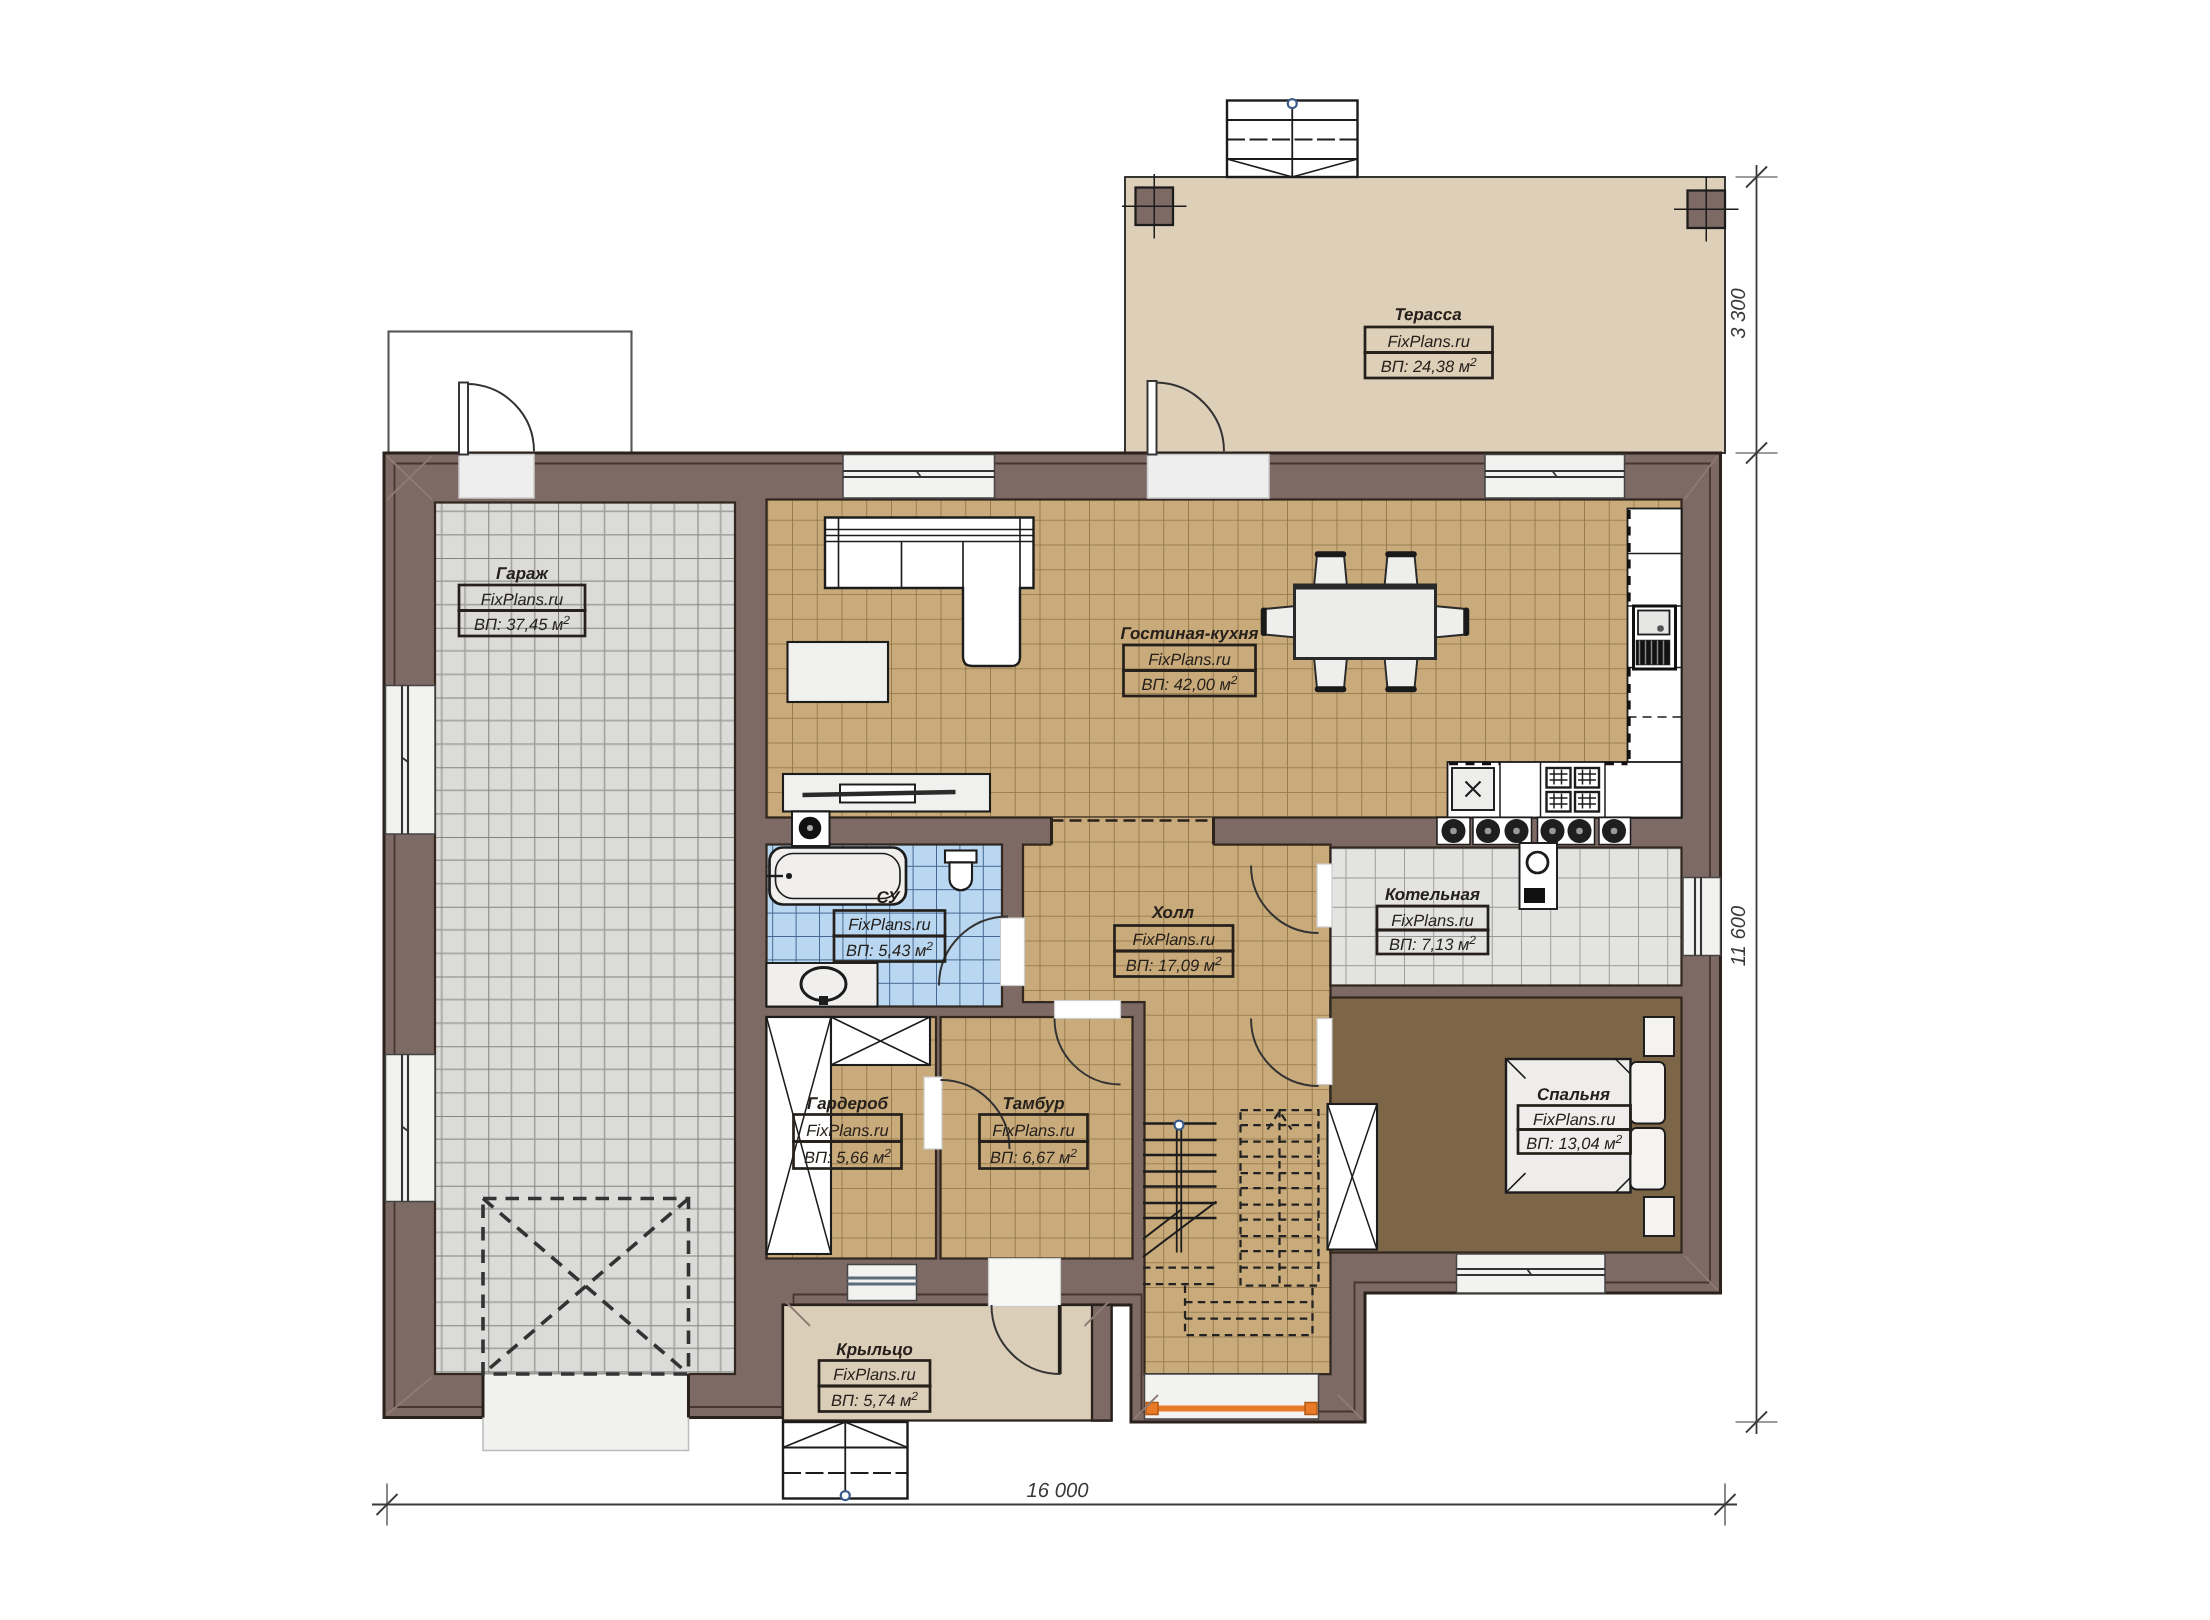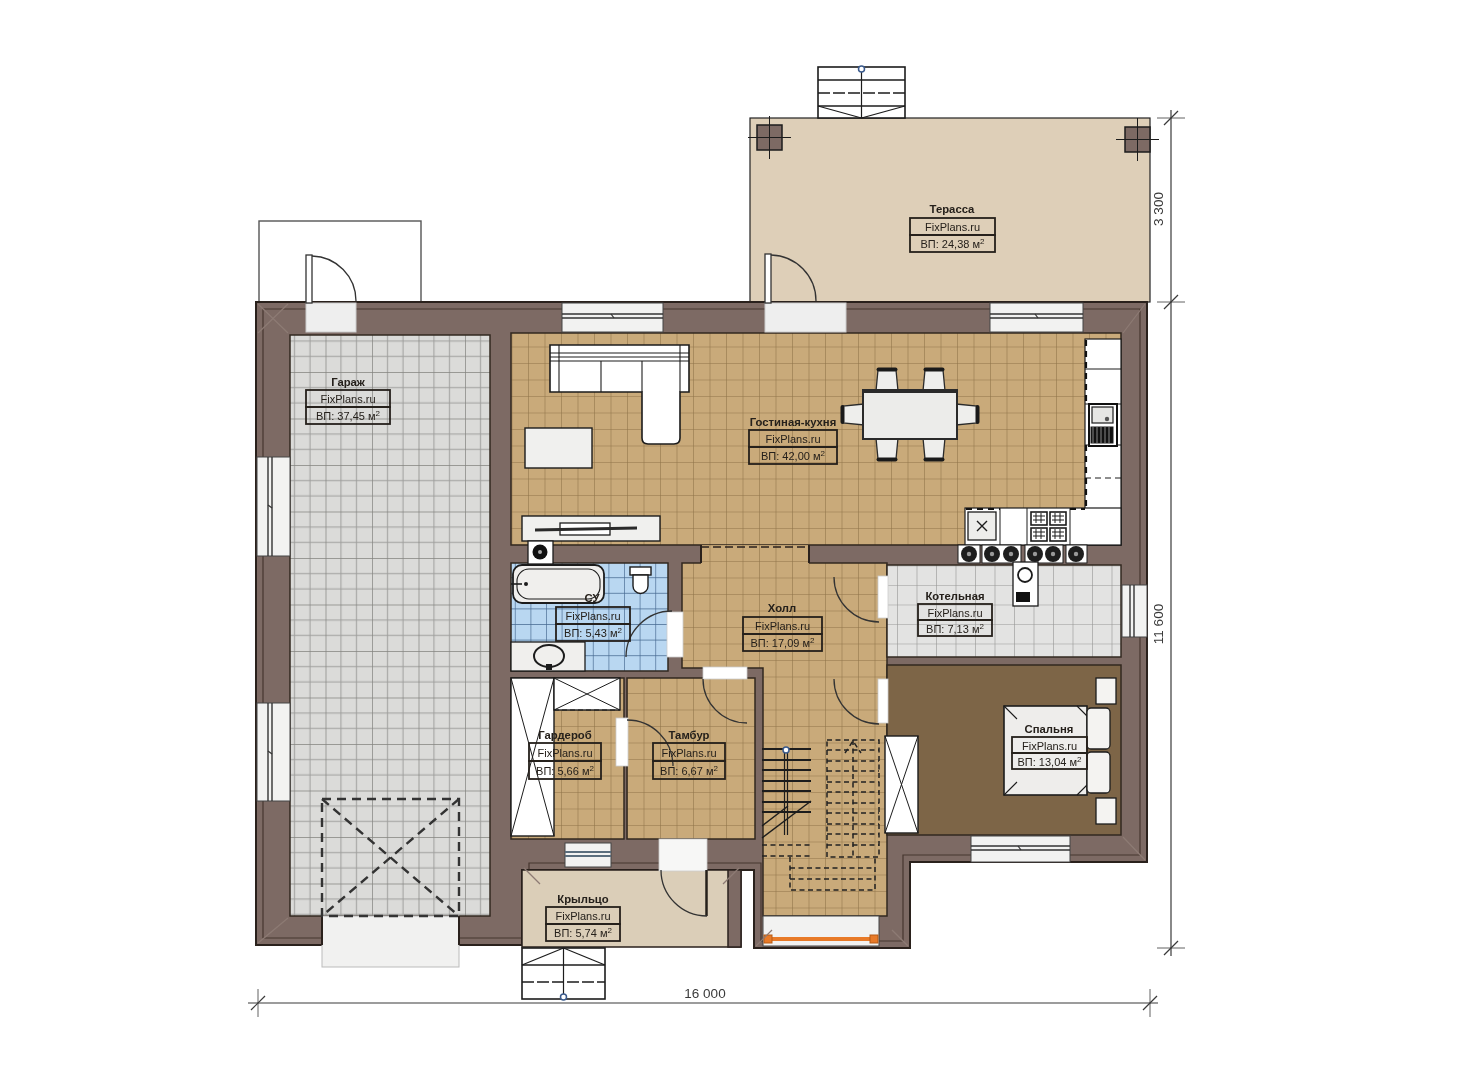--- a/index.html
+++ b/index.html
@@ -1,16 +1,16 @@
 <!DOCTYPE html>
 <html><head>
 <meta charset="utf-8">
 <style>
   html,body{margin:0;padding:0;background:#fff;}
-  .wrap{width:1473px;height:1080px;position:relative;background:#ffffff;overflow:hidden;}
+  .wrap{width:1473px;height:1080px;position:relative;background:#ffffff;overflow:hidden;font-style:italic;}
   svg{display:block;}
   text{font-family:"Liberation Sans", sans-serif;}
 </style>
 </head>
 <body>
 <div class="wrap">
 <svg width="1473" height="1080" viewBox="0 0 1473 1080">
 <defs>
   <pattern id="patGarage" width="46.5" height="46.5" patternUnits="userSpaceOnUse">
     <rect width="46.5" height="46.5" fill="#dbdbd9"></rect>

